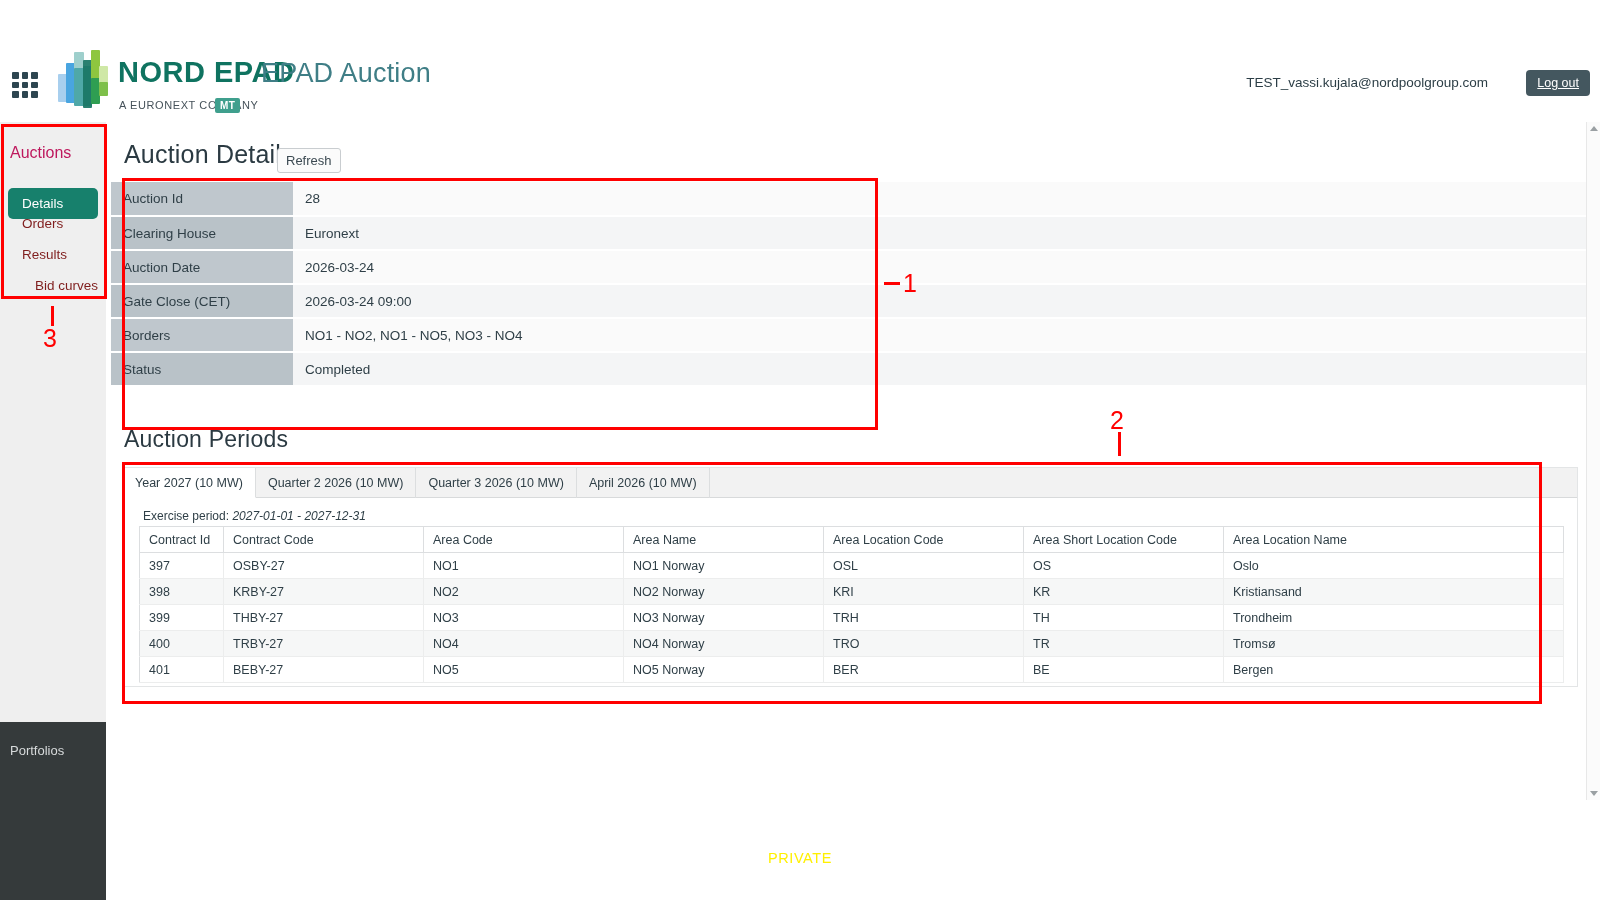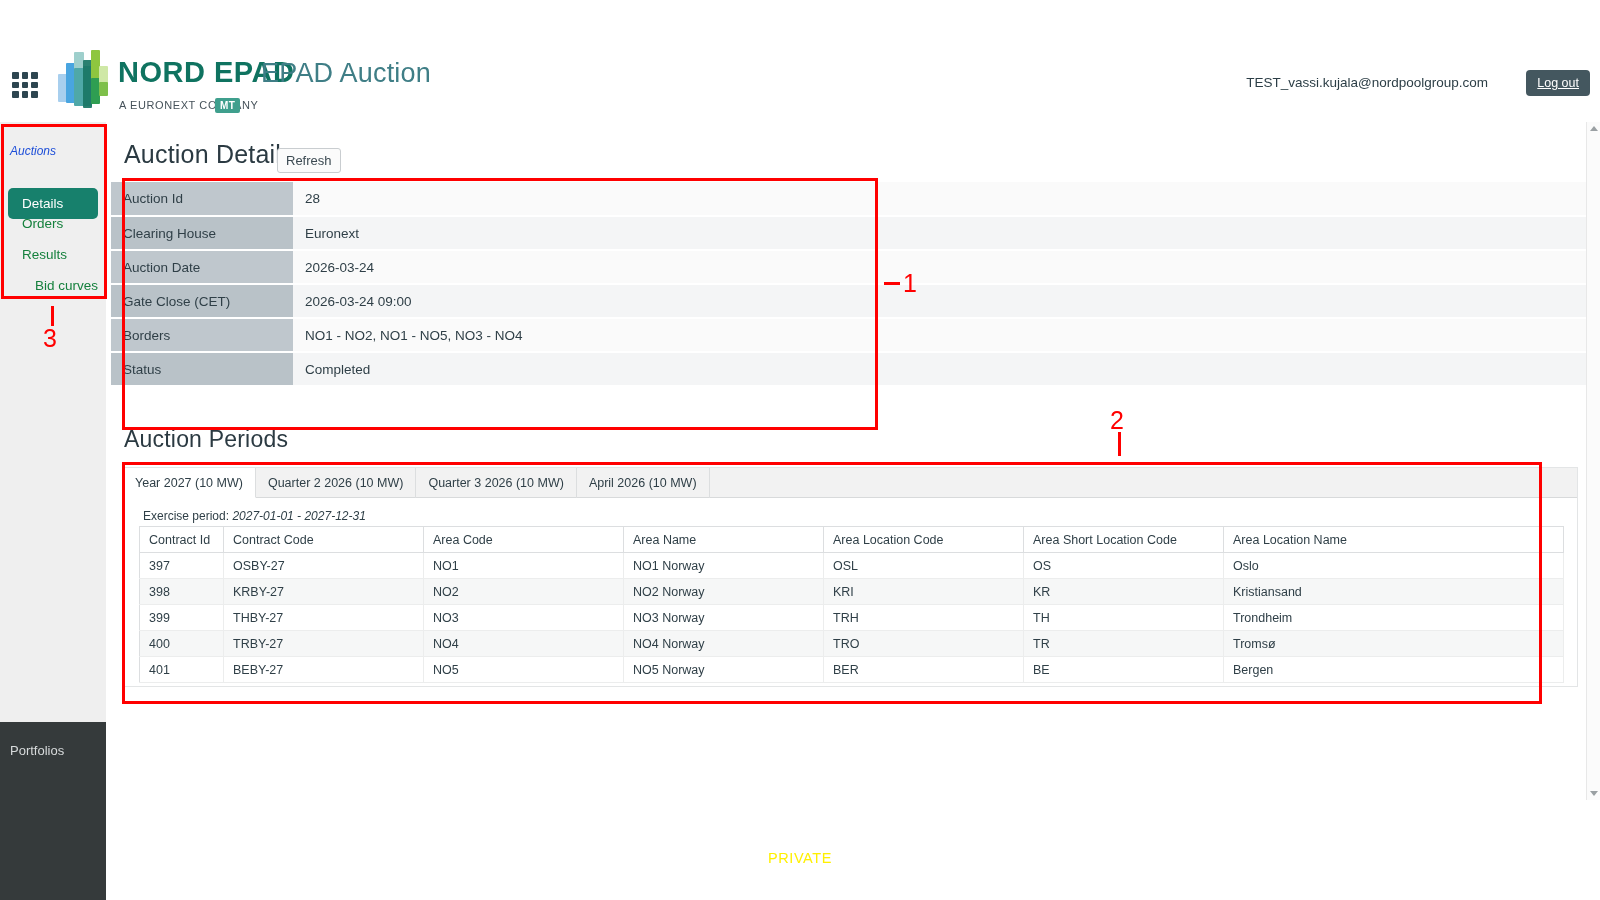--- a/index.html
+++ b/index.html
@@ -57,26 +57,26 @@
     font-family:"Liberation Sans", sans-serif;
     text-decoration:underline;
   }
 
   
   .sidebar {
     position:absolute; left:0; top:122px; width:106px; height:678px;
     background:#efefef;
   }
   .side-group-title {
-    position:absolute; left:10px; top:22px; font-size:12px; color:#1d4ed8;font-style:italic;
+    position:absolute; left:10px; top:22px; font-size:16px; color:#be185d;
   }
   .side-item {
     position:absolute; left:8px; width:90px; height:31px;
     display:flex; align-items:center; padding-left:14px;
-    font-size:13.5px; color:#15803d; border-radius:5px; cursor:pointer;
+    font-size:13.5px; color:#7f1d1d; border-radius:5px; cursor:pointer;
   }
   .side-item.active { background:#17806c; color:#ffffff; }
   .sidebar-dark {
     position:absolute; left:0; top:600px; width:106px; height:200px;
     background:#353a3b;
   }
   .side-group-title-dark {
     position:absolute; left:10px; top:21px; font-size:13px; color:#d7dadb;
   }
 

